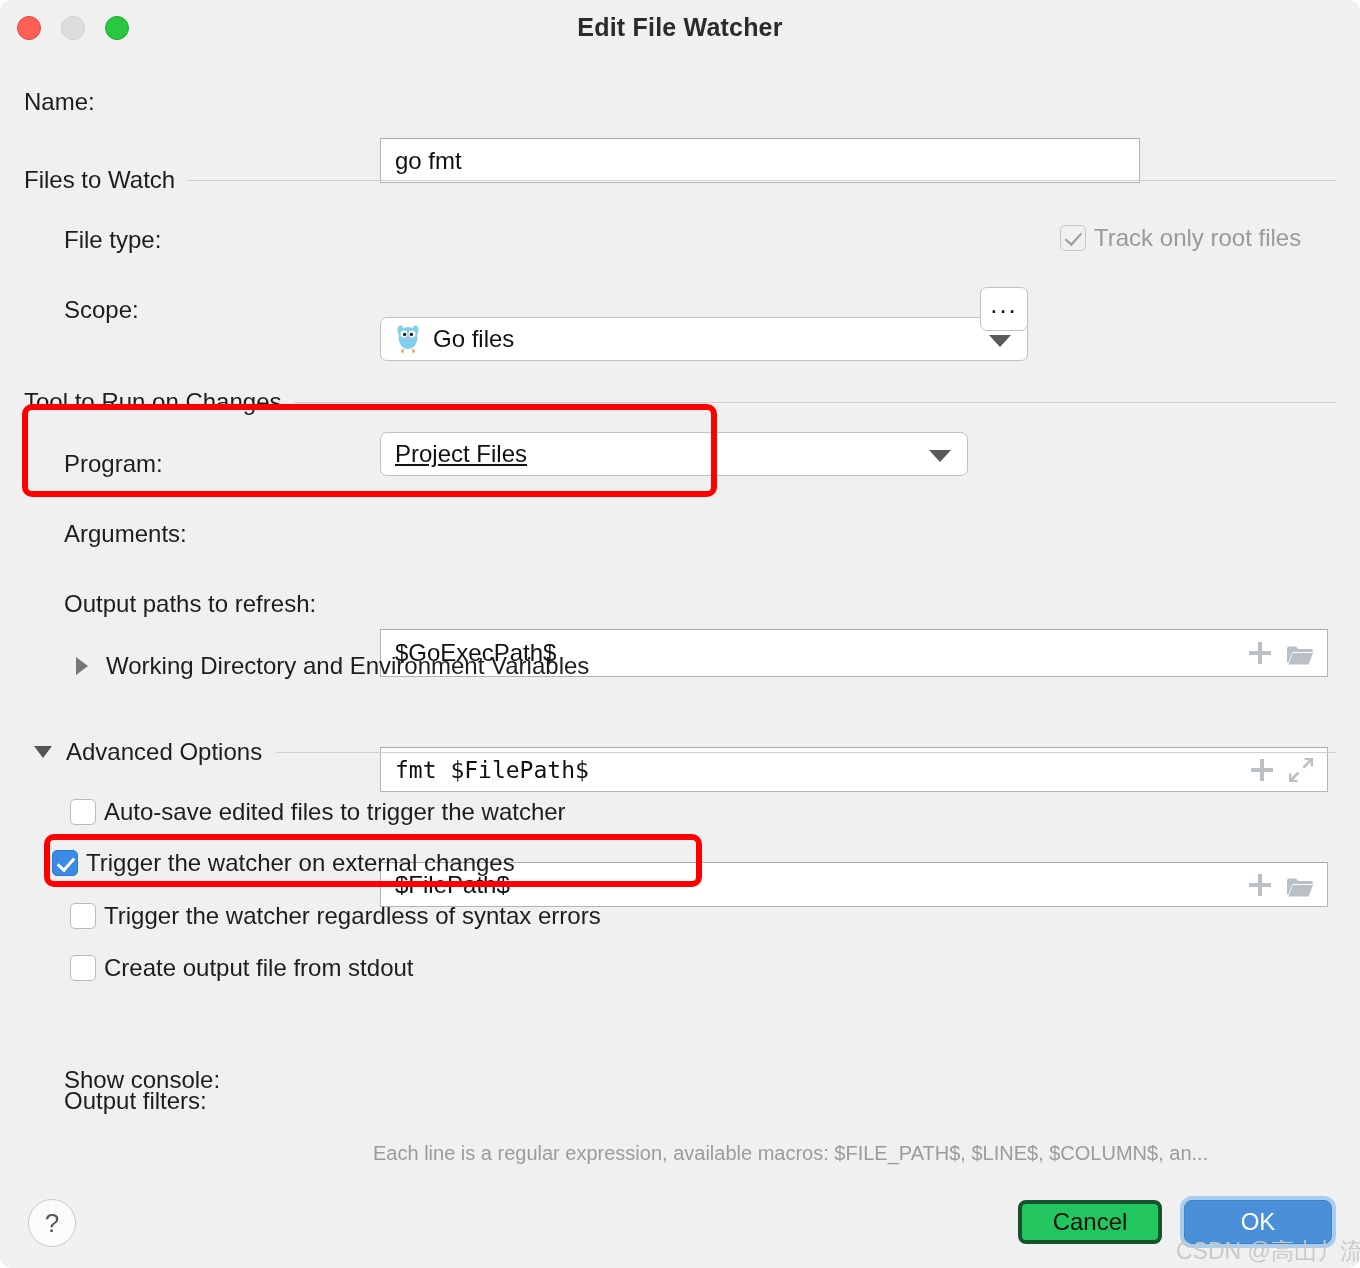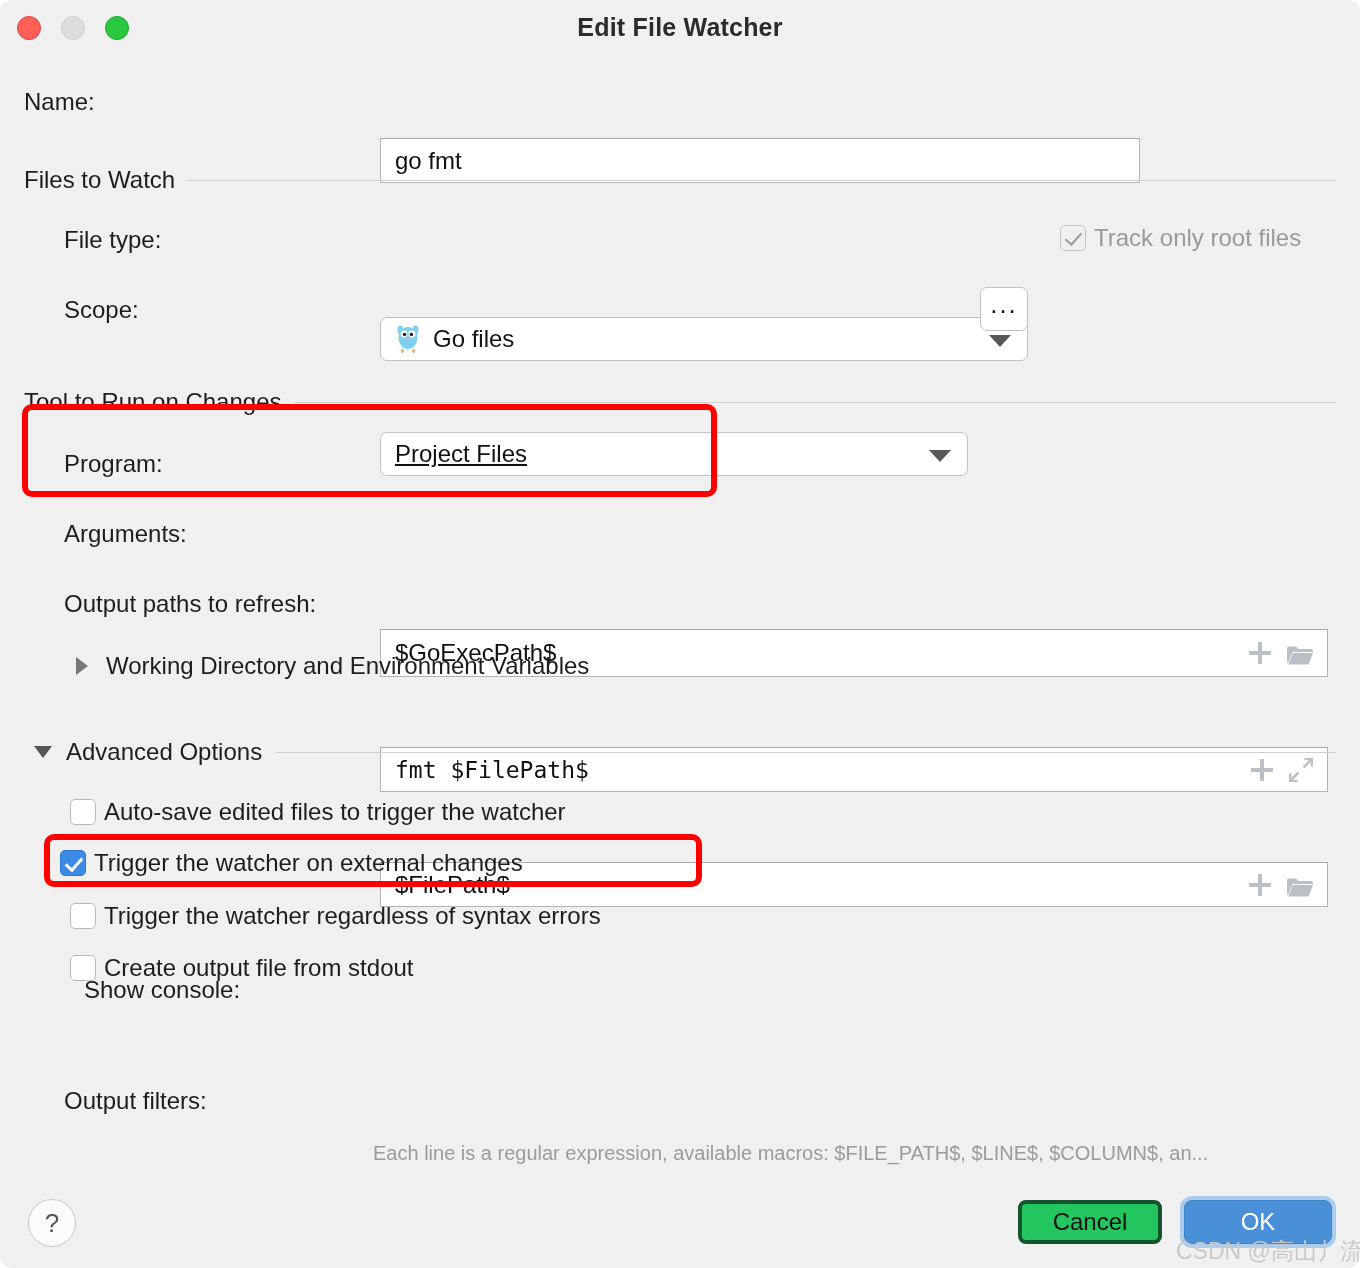--- a/index.html
+++ b/index.html
@@ -416,36 +416,36 @@
     <span class="tri-down"></span>
     <span class="gtitle">Advanced Options</span>
     <span class="gline"></span>
   </div>
 
   <div class="cbrow" style="left:70px; top:798px;">
     <span class="cbox"></span>
     <span class="label">Auto-save edited files to trigger the watcher</span>
   </div>
 
-  <div class="cbrow" style="left:60px; top:849px;justify-content:flex-end;">
+  <div class="cbrow" style="left:52px; top:849px;justify-content:flex-end;">
     <span class="cbox checked"></span>
     <span class="label">Trigger the watcher on external changes</span>
   </div>
 
   <div class="cbrow" style="left:70px; top:902px;">
     <span class="cbox"></span>
     <span class="label">Trigger the watcher regardless of syntax errors</span>
   </div>
 
   <div class="cbrow" style="left:70px; top:954px;">
     <span class="cbox"></span>
     <span class="label">Create output file from stdout</span>
   </div>
 
-  <div class="row" style="left:64px; top:976px;margin-left:20px;">
+  <div class="row" style="left:64px; top:1066px;">
     <span class="label">Show console:</span>
   </div>
 
   <div class="row" style="left:64px; top:1087px;">
     <span class="label">Output filters:</span>
   </div>
 
   <div class="hint" style="left:373px; top:1142px;">Each line is a regular expression, available macros: $FILE_PATH$, $LINE$, $COLUMN$, an...</div>
 
   <div class="help-btn" style="left:28px; top:1199px;">?</div>

